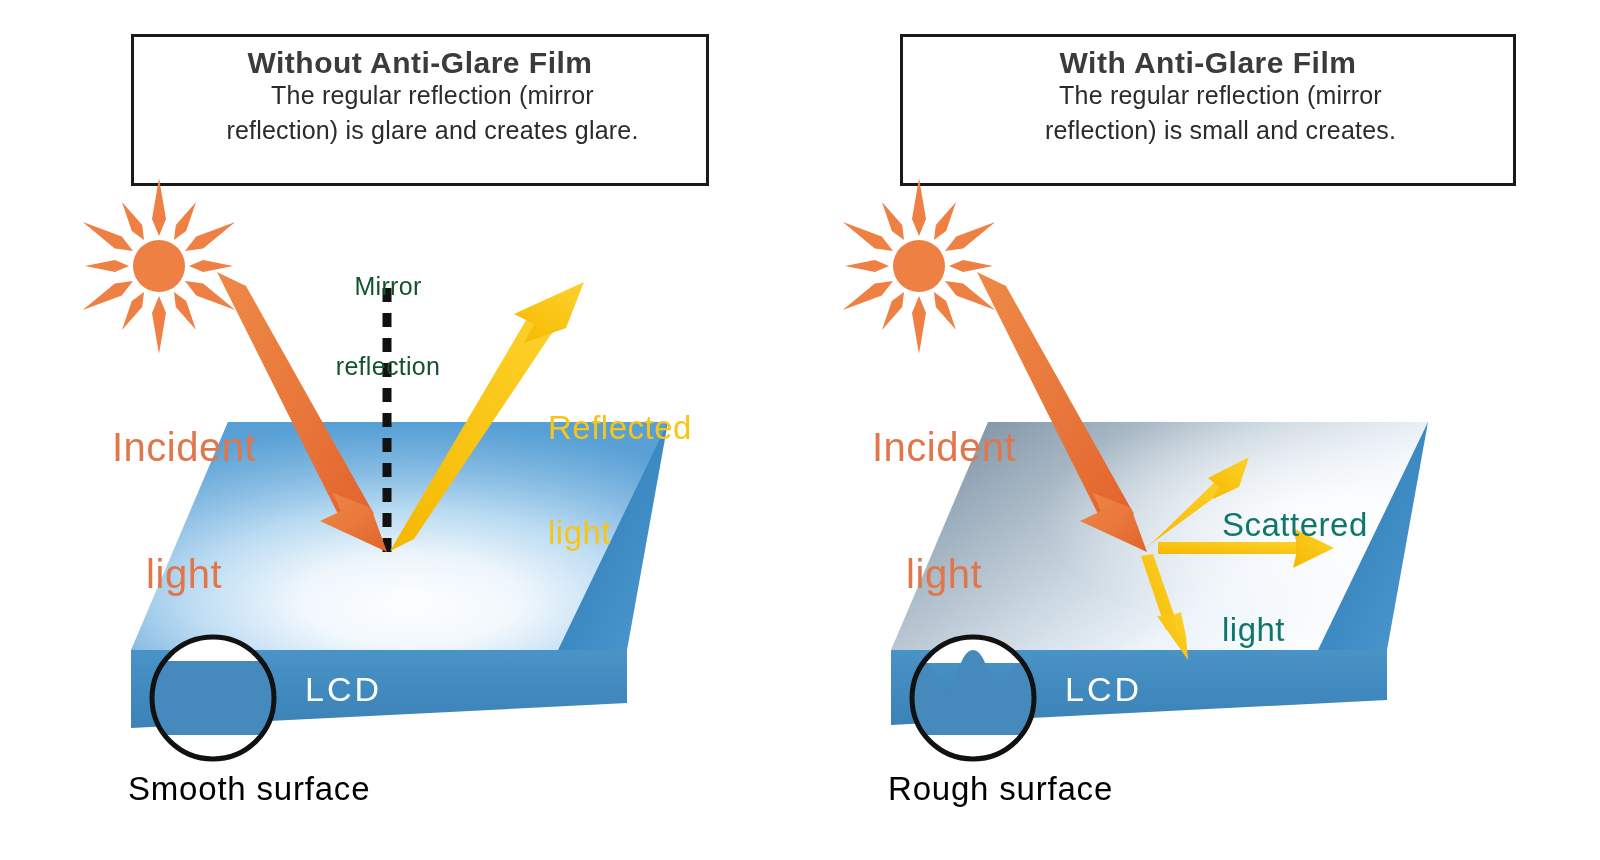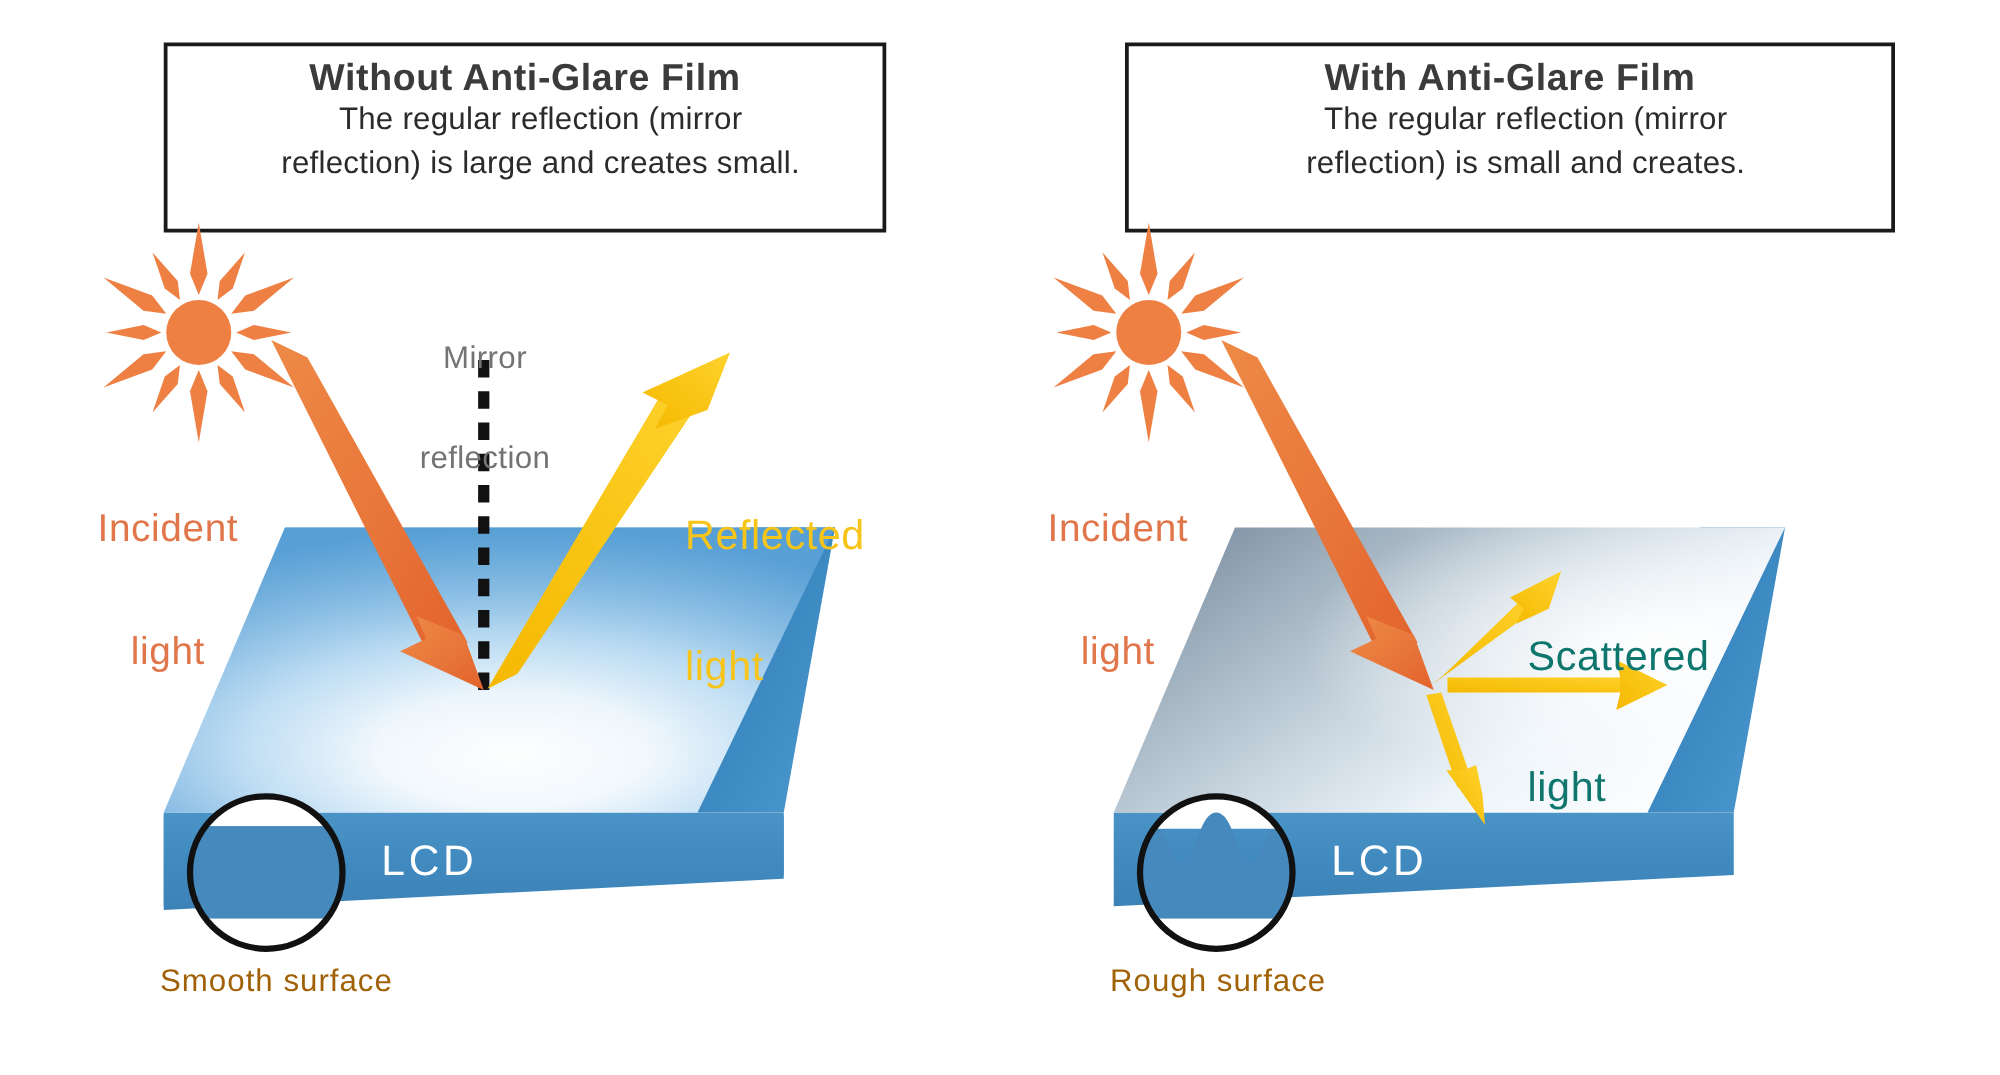--- a/index.html
+++ b/index.html
@@ -9,36 +9,36 @@
   svg.layer{position:absolute;left:0;top:0;width:1600px;height:860px;}
 
   .hdrbox{position:absolute;border:3px solid #1a1a1a;background:#fff;
           box-sizing:border-box;text-align:center;}
   .hdr-title{font-size:30px;font-weight:bold;color:#3b3b3b;letter-spacing:.5px;
              line-height:1.08;margin:10px 0 2px 0;}
   .hdr-sub{font-size:25px;color:#2b2b2b;line-height:1.14;margin:0 12px 6px 0;
            letter-spacing:.2px;padding-left:37px;}
 
   .lbl{position:absolute;white-space:pre;line-height:1.06;}
-  .lbl-incident{font-size:31px;color:#E0764A;letter-spacing:.5px;}
+  .lbl-incident{font-size:40px;color:#E0764A;letter-spacing:.5px;margin-left:34px;}
   .lbl-reflect{font-size:33px;color:#F7C51A;letter-spacing:.5px;font-weight:500;}
   .lbl-scatter{font-size:33px;color:#0f766e;letter-spacing:.5px;font-weight:500;}
-  .lbl-mirror{font-size:25px;color:#737373;text-align:center;letter-spacing:.3px;}
-  .lbl-surface{font-size:25px;color:#a16207;letter-spacing:.8px;}
+  .lbl-mirror{font-size:25px;color:#14532d;text-align:center;letter-spacing:.3px;}
+  .lbl-surface{font-size:33px;color:#000000;letter-spacing:.8px;}
   .lbl-lcd{position:absolute;font-size:34px;color:#ffffff;letter-spacing:3px;}
 </style>
 </head>
 <body>
 
 <div id="stage">
 
   <div class="hdrbox" style="left:131px;top:34px;width:578px;height:152px;">
     <div class="hdr-title">Without Anti-Glare Film</div>
     <div class="hdr-sub">The regular reflection (mirror</div>
-    <div class="hdr-sub">reflection) is large and creates small.</div>
+    <div class="hdr-sub">reflection) is glare and creates glare.</div>
   </div>
 
   <div class="hdrbox" style="left:900px;top:34px;width:616px;height:152px;">
     <div class="hdr-title">With Anti-Glare Film</div>
     <div class="hdr-sub">The regular reflection (mirror</div>
     <div class="hdr-sub">reflection) is small and creates.</div>
   </div>
 
   <svg class="layer" viewBox="0 0 1600 860">
     <defs>

